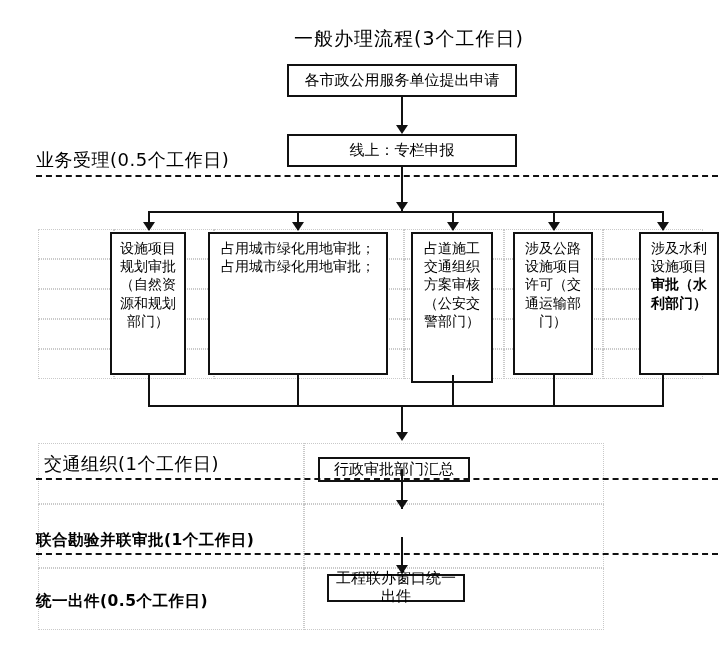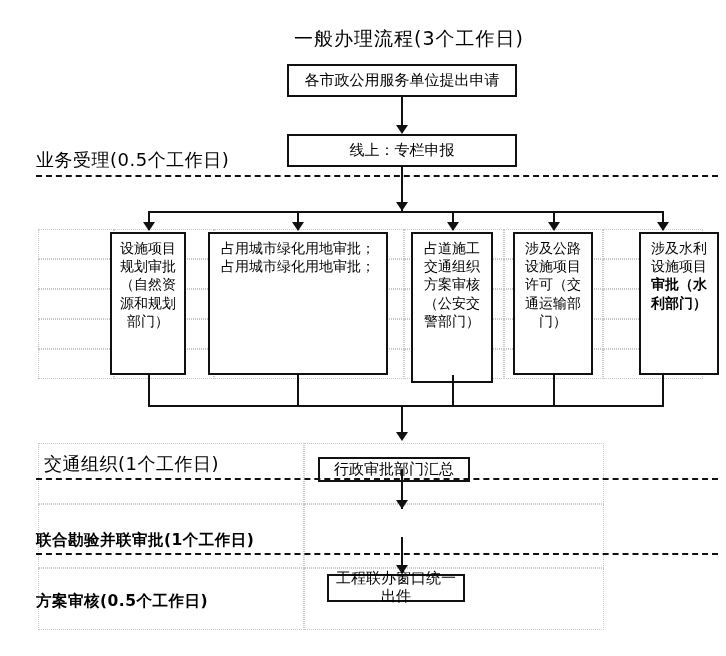--- a/index.html
+++ b/index.html
@@ -244,15 +244,15 @@
   <div class="phase-label strong" style="left:36px; top:530px;">联合勘验并联审批(1个工作日)</div>
   <div class="phase-divider" style="left:36px; top:553px; width:682px;"></div>
 
   <div class="vline" style="left:401px; top:537px; height:36px;"></div>
   <div class="arrowhead" style="left:396px; top:565px;"></div>
 
   <div class="box box-wide" style="left:327px; top:574px; width:138px; height:28px;">
     <span class="t">工程联办窗口统一出件</span>
   </div>
 
-  <div class="phase-label strong" style="left:36px; top:591px;">方案审核(0.5个工作日)</div>
+  <div class="phase-label strong" style="left:36px; top:591px;">统一出件(0.5个工作日)</div>
 
 </div>
 
 </body></html>

